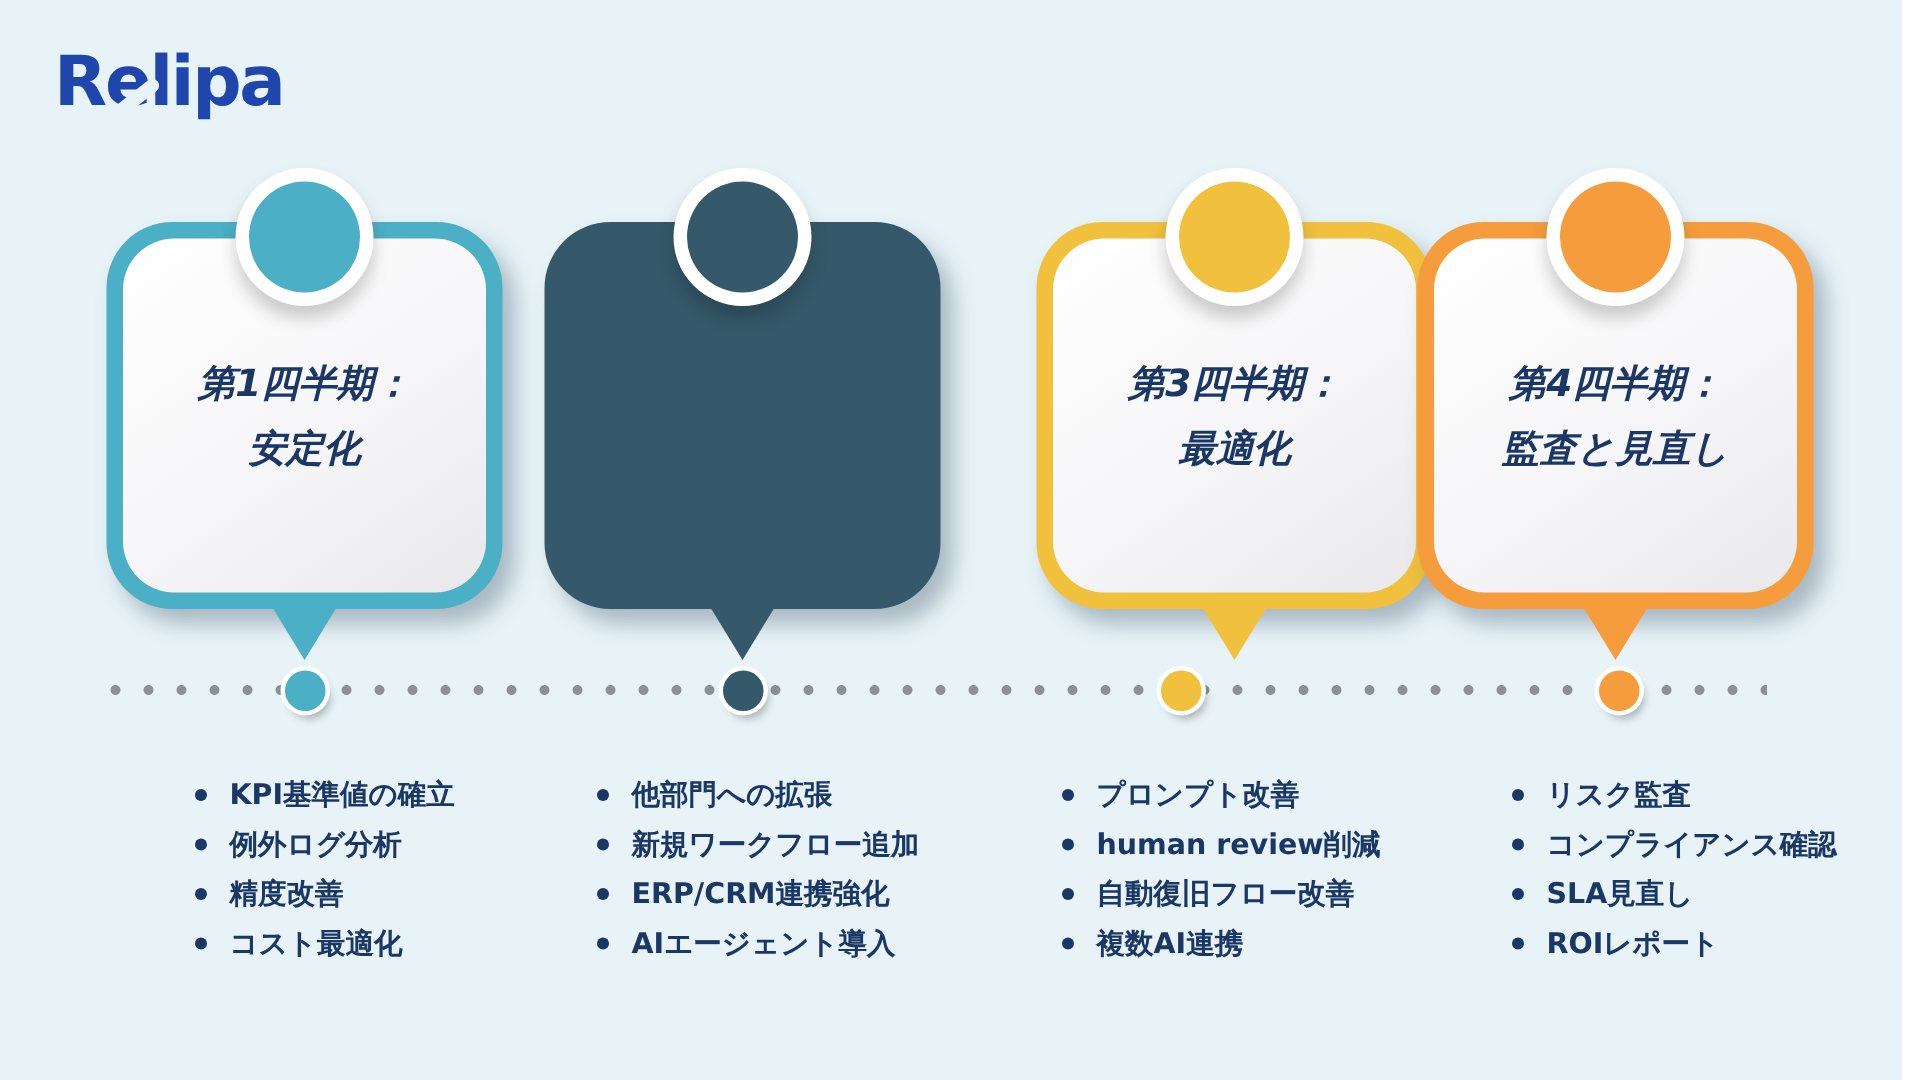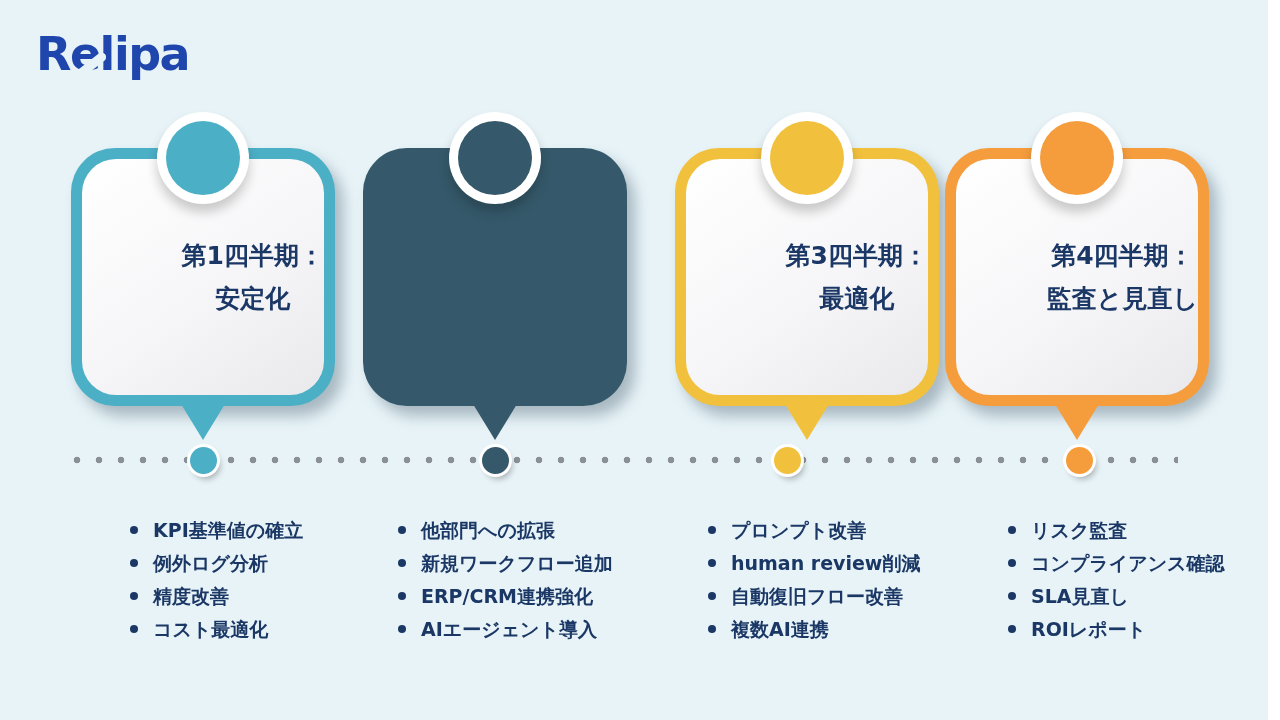--- a/index.html
+++ b/index.html
@@ -6,27 +6,27 @@
   body{font-family:"DejaVu Sans","Liberation Sans",sans-serif;}
   #stage{position:relative;width:1268px;height:720px;background:#e7f3f7;overflow:hidden;}
 
   
   .logo{position:absolute;left:36px;top:22px;width:200px;height:64px;}
   .logo-text{font-size:46px;font-weight:800;color:#1e46ad;letter-spacing:-1.5px;line-height:64px;}
   .logo-swoosh{position:absolute;left:28px;top:42px;width:46px;height:9px;background:#e7f3f7;border-radius:10px;transform:rotate(-38deg);}
 
   
   .column{position:absolute;top:148px;width:264px;}
-  .col-0{left:71px;}  .col-1{left:363px;}  .col-2{left:675px;}  .col-3{left:945px;}
+  .col-0{left:71px;}  .col-1{left:363px;}  .col-2{left:691px;}  .col-3{left:945px;}
 
   .card{position:relative;width:264px;height:258px;background:var(--accent);border-radius:44px;
         padding:0;box-shadow:8px 10px 14px rgba(52,74,94,0.35);}
   .card-inner{position:absolute;left:11px;top:11px;right:11px;bottom:11px;border-radius:34px;
         background:linear-gradient(145deg,#ffffff 0%,#f6f6f8 55%,#e9e9ec 100%);
-        display:flex;flex-direction:column;align-items:flex-end;justify-content:center;}
+        display:flex;flex-direction:column;align-items:center;justify-content:center;font-style:italic;}
   .card-title{font-size:25px;font-weight:700;color:#1b3765;text-align:center;line-height:1.72;}
 
   .top-circle{position:absolute;left:50%;top:-36px;transform:translateX(-50%);
         width:92px;height:92px;border-radius:50%;background:#ffffff;
         box-shadow:0 8px 12px rgba(0,0,0,0.20);z-index:3;}
   .top-circle-inner{position:absolute;left:9px;top:9px;width:74px;height:74px;border-radius:50%;
         background:var(--accent);}
 
   .tail{position:absolute;left:50%;top:256px;transform:translateX(-50%);
         width:0;height:0;border-left:22px solid transparent;border-right:22px solid transparent;

